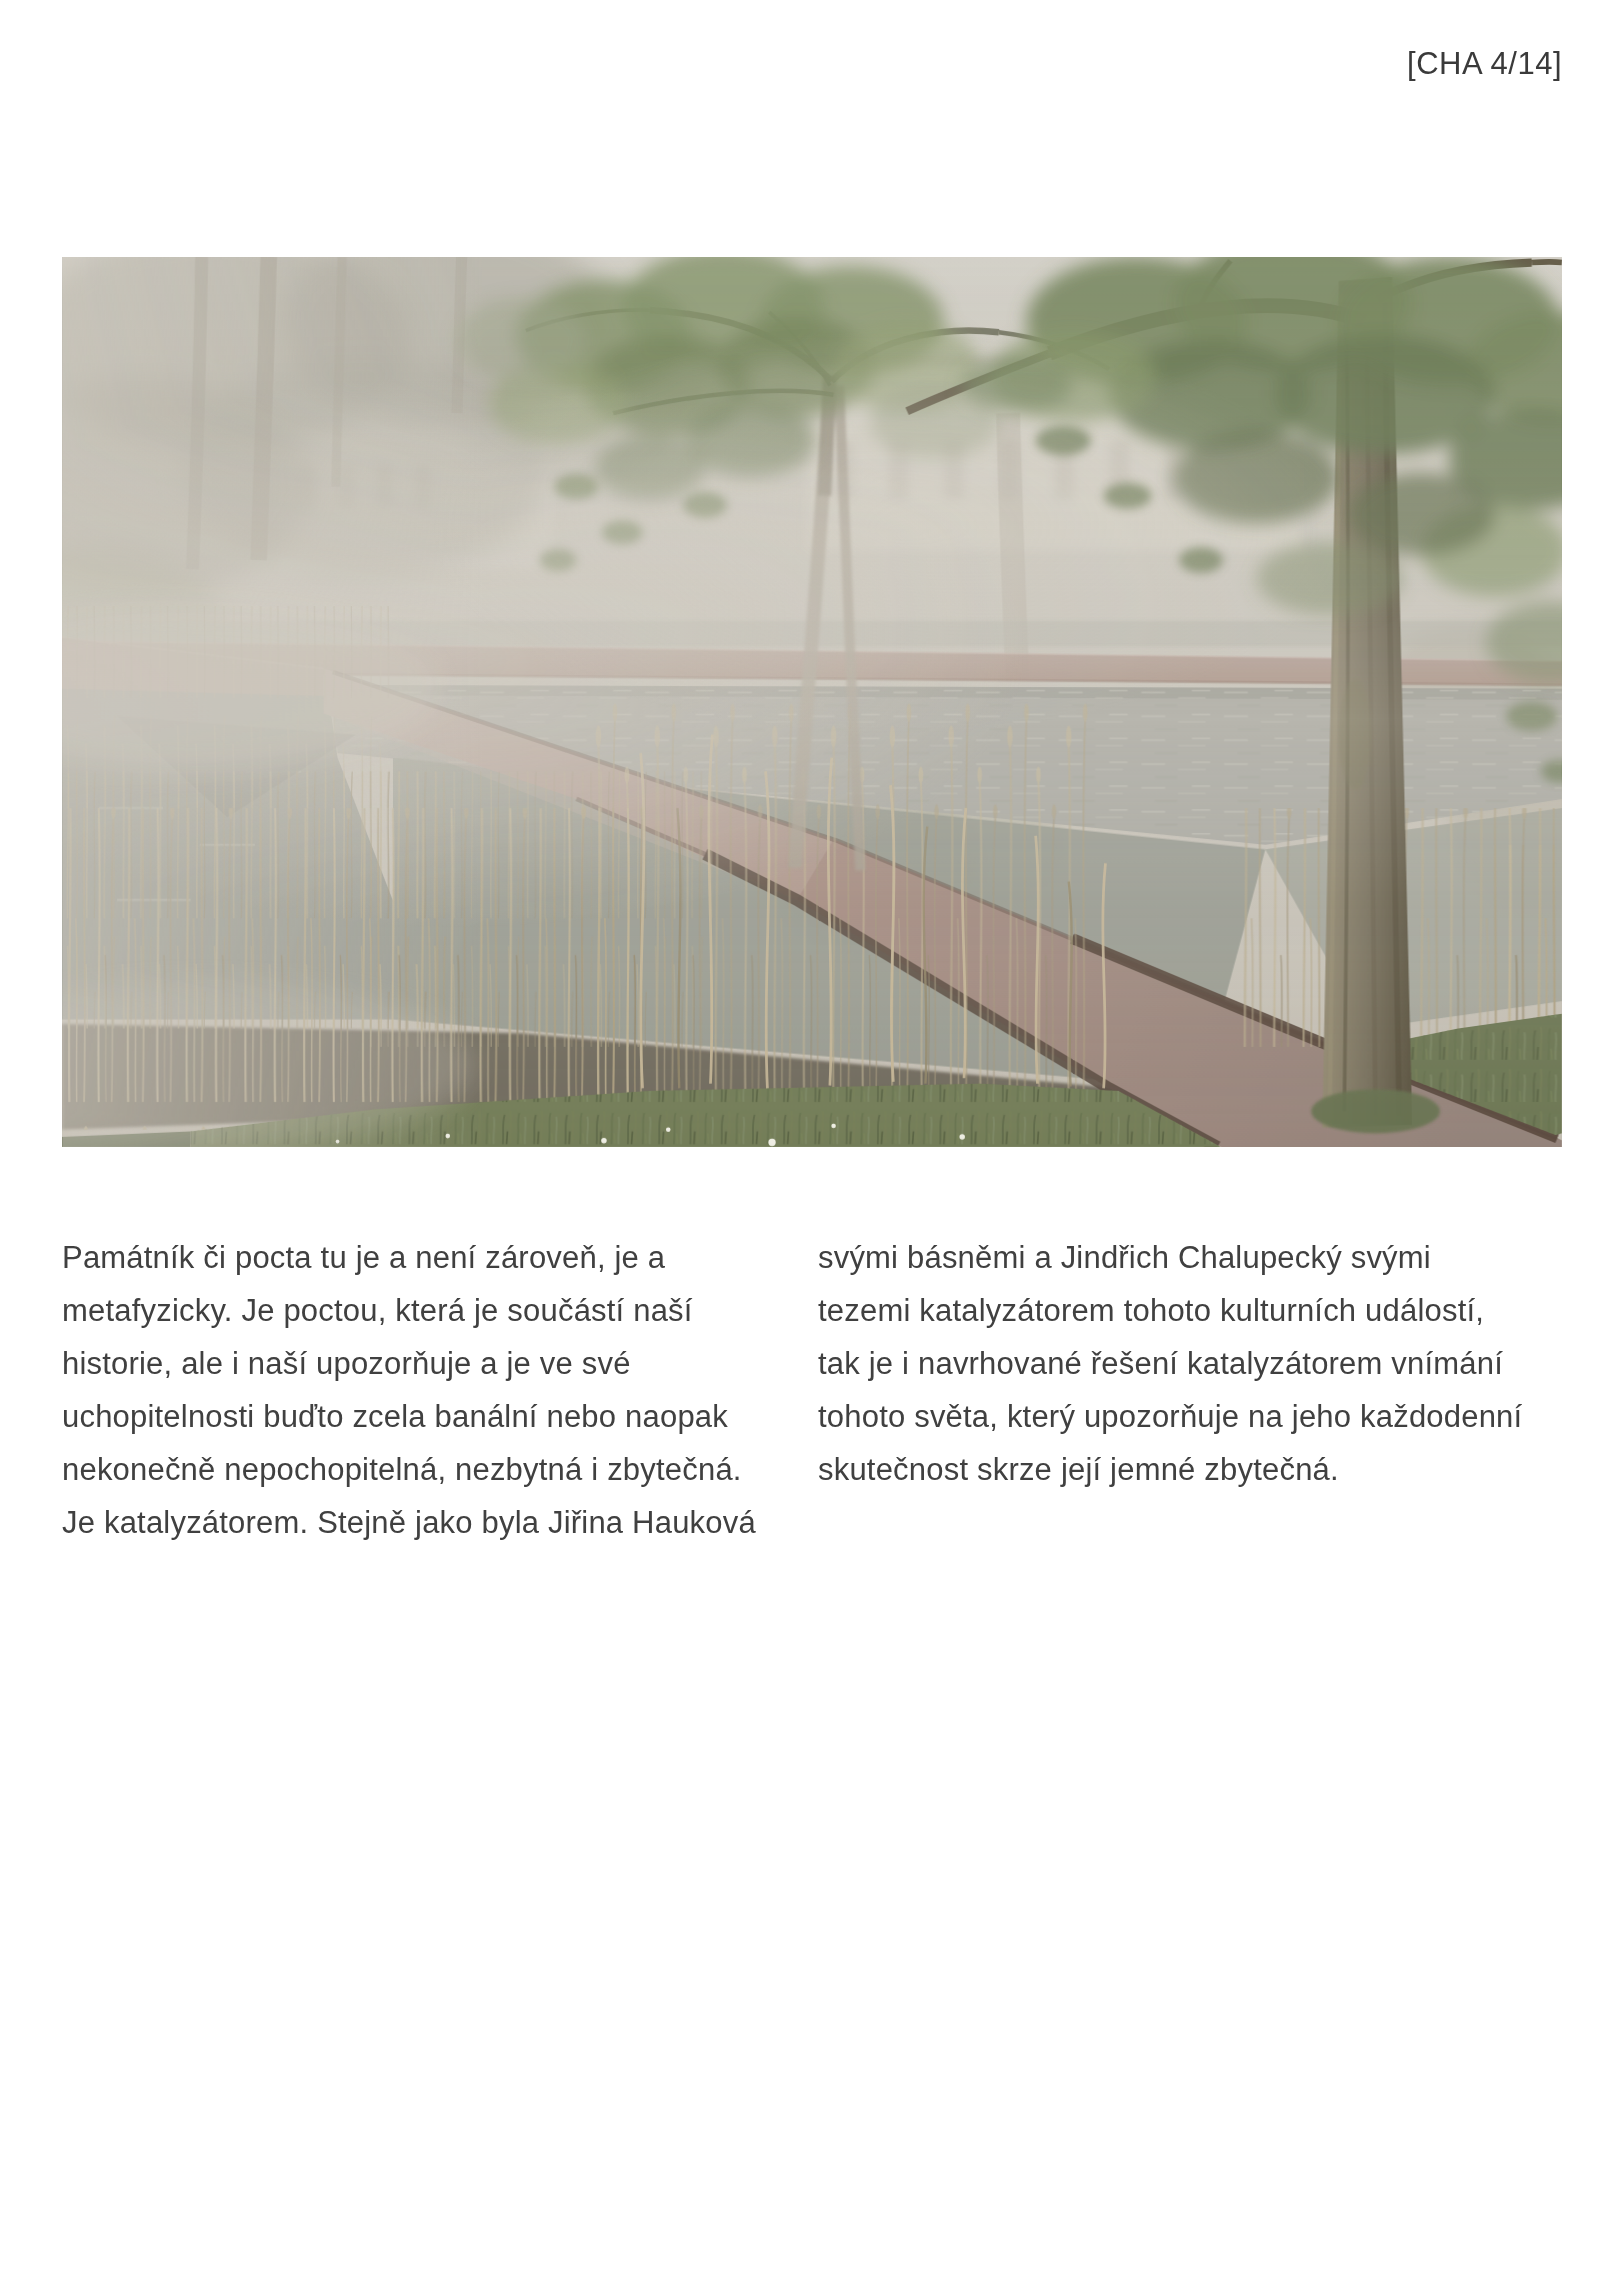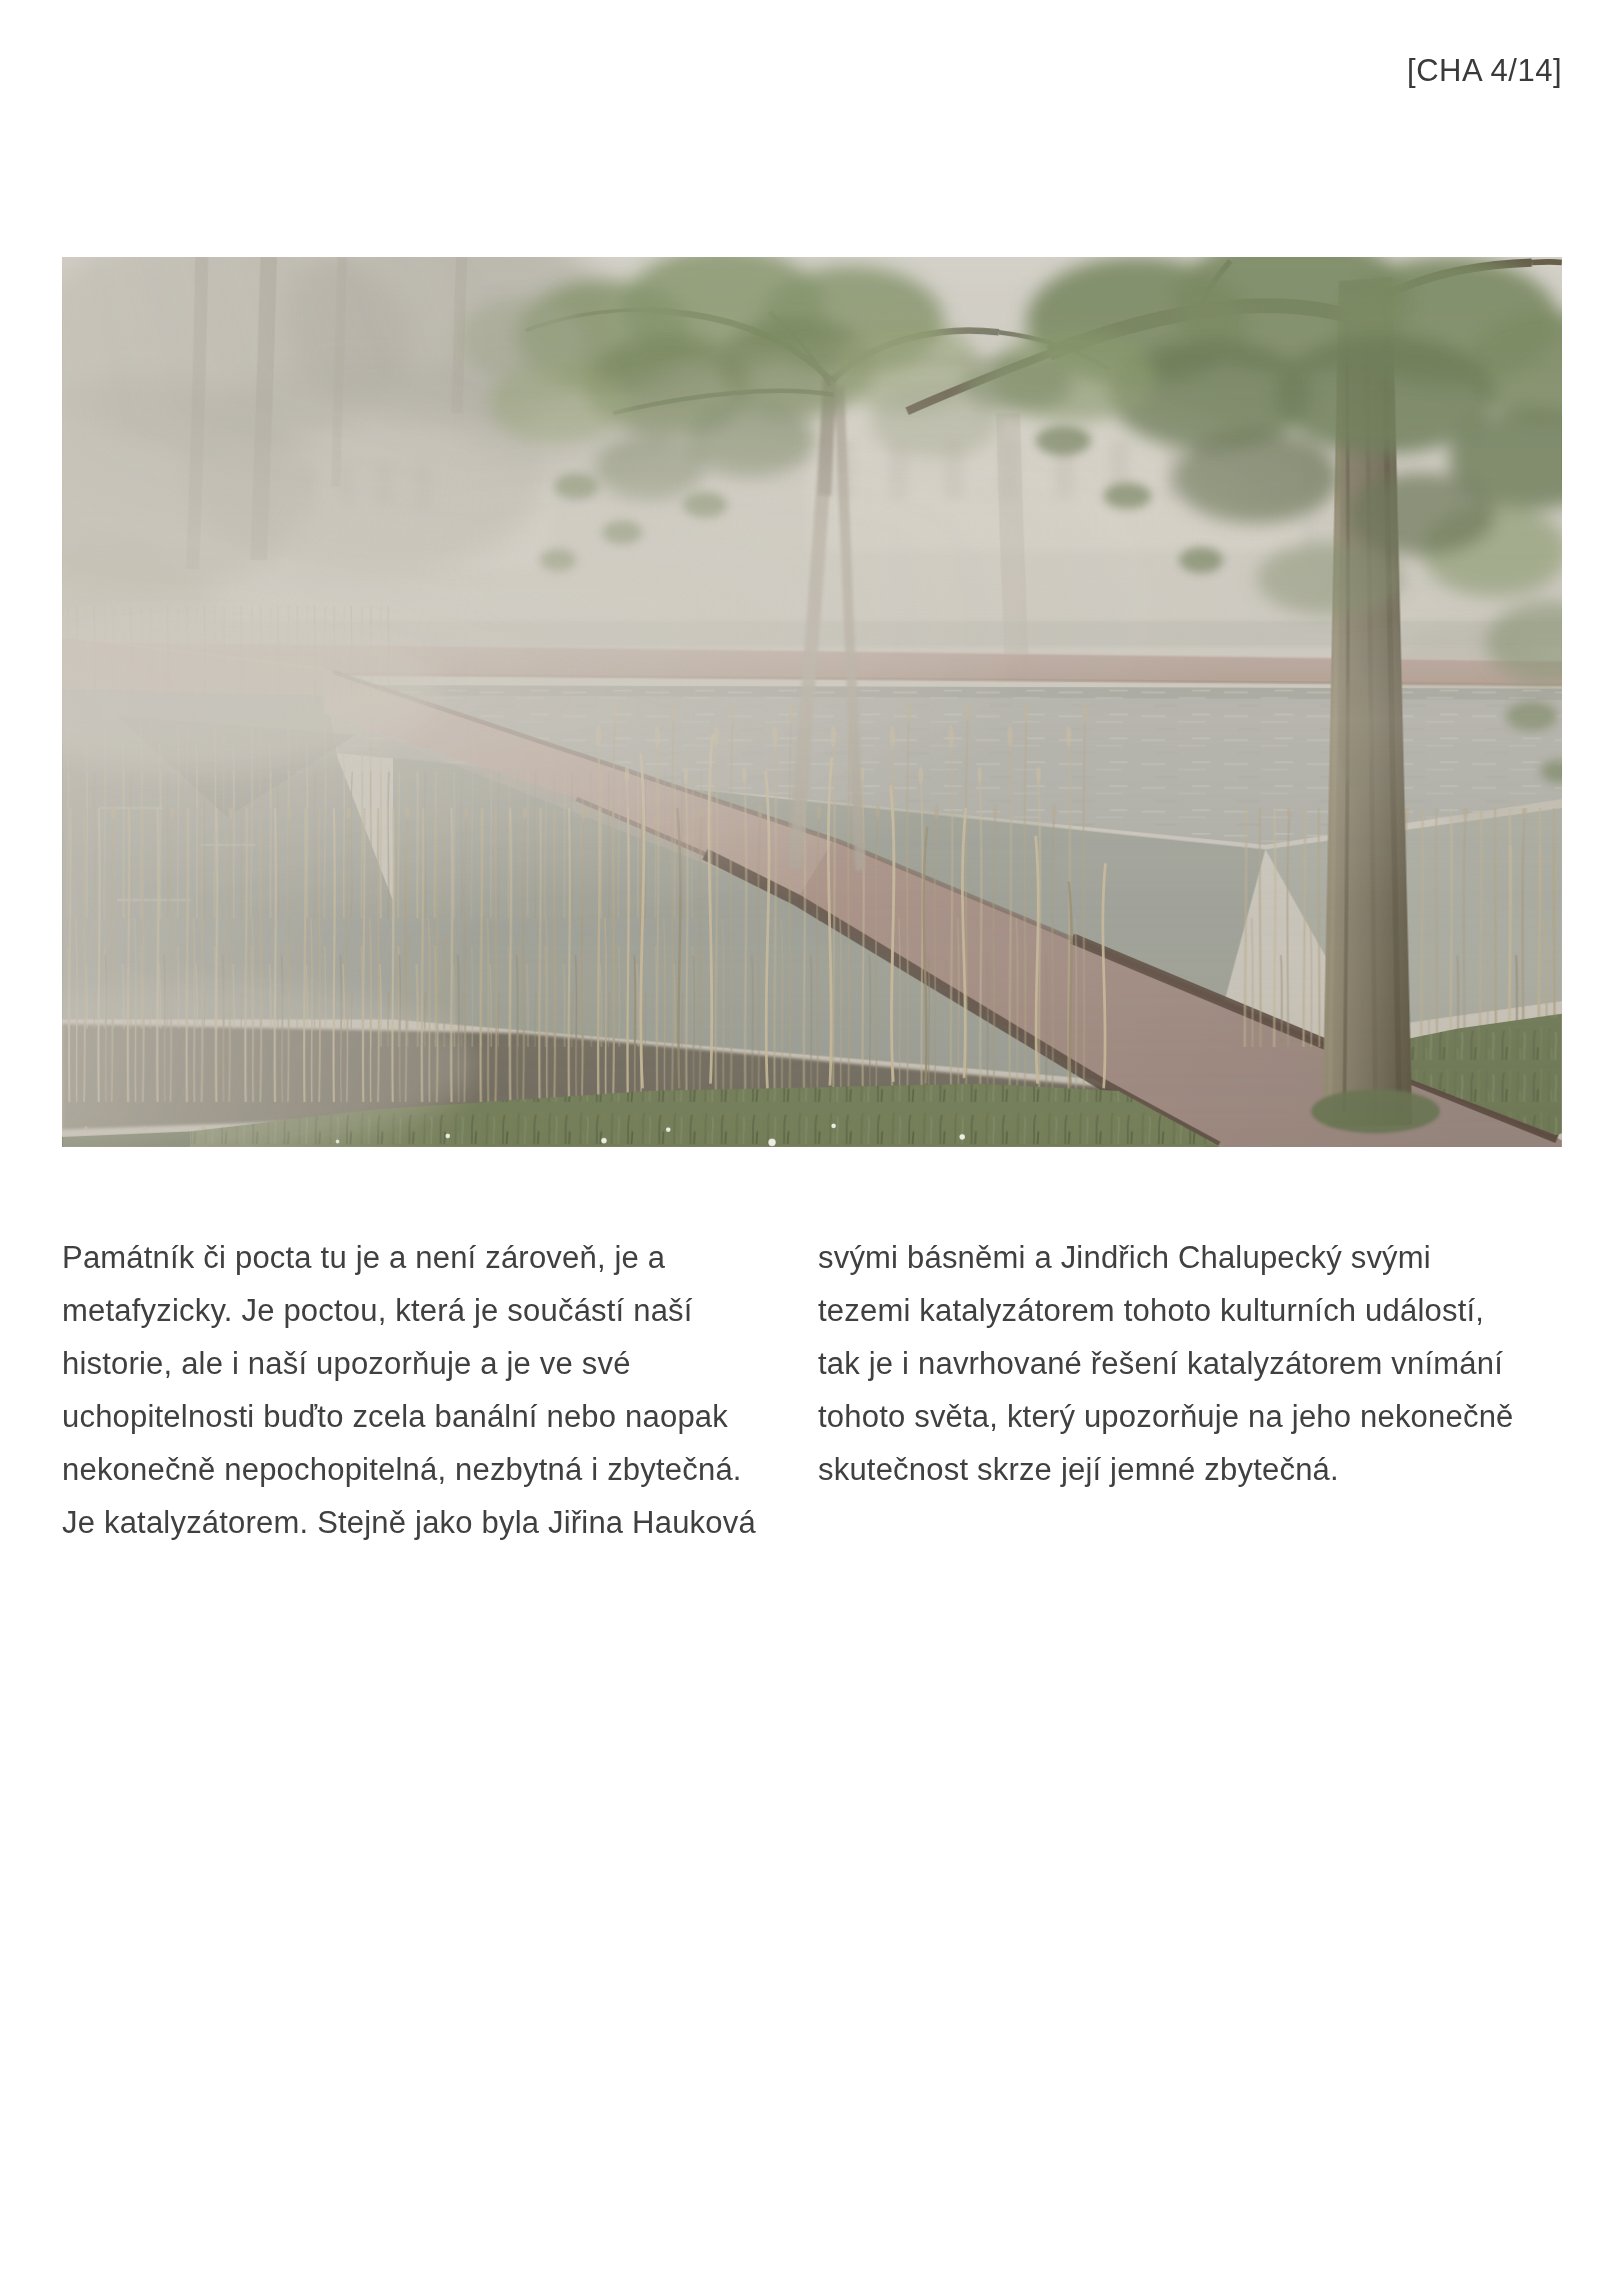--- a/index.html
+++ b/index.html
@@ -1,19 +1,19 @@
 <!DOCTYPE html>
 <html style="font-size:14.7px"><head>
 <meta charset="utf-8">
 <style>
   html,body{margin:0;padding:0;background:#ffffff;}
   .page{position:relative;width:1624px;height:2296px;background:#ffffff;
         font-family:"Liberation Sans",sans-serif;overflow:hidden;}
   .header-tag{position:absolute;top:46px;right:62px;font-size:31px;
-        color:#3a3a3a;letter-spacing:0.5px;margin-top:7px;}
+        color:#3a3a3a;letter-spacing:0.5px;}
   .photo{position:absolute;left:62px;top:257px;width:1500px;height:890px;margin:0;}
   .photo svg{display:block;width:100%;height:100%;}
   .col{position:absolute;top:1231px;font-size:31px;line-height:53px;
         color:#404040;white-space:nowrap;letter-spacing:0.2px;}
   .col-left{left:62px;}
   .col-right{left:818px;}
 </style>
 </head>
 <body>
 
@@ -315,18 +315,18 @@
     <div>historie, ale i naší upozorňuje a je ve své</div>
     <div>uchopitelnosti buďto zcela banální nebo naopak</div>
     <div>nekonečně nepochopitelná, nezbytná i zbytečná.</div>
     <div>Je katalyzátorem. Stejně jako byla Jiřina Hauková</div>
   </div>
 
   <div class="col col-right">
     <div>svými básněmi a Jindřich Chalupecký svými</div>
     <div>tezemi katalyzátorem tohoto kulturních událostí,</div>
     <div>tak je i navrhované řešení katalyzátorem vnímání</div>
-    <div>tohoto světa, který upozorňuje na jeho nekonečně</div>
+    <div>tohoto světa, který upozorňuje na jeho každodenní</div>
     <div>skutečnost skrze její jemné zbytečná.</div>
   </div>
 
 </div>
 
 
 </body></html>

